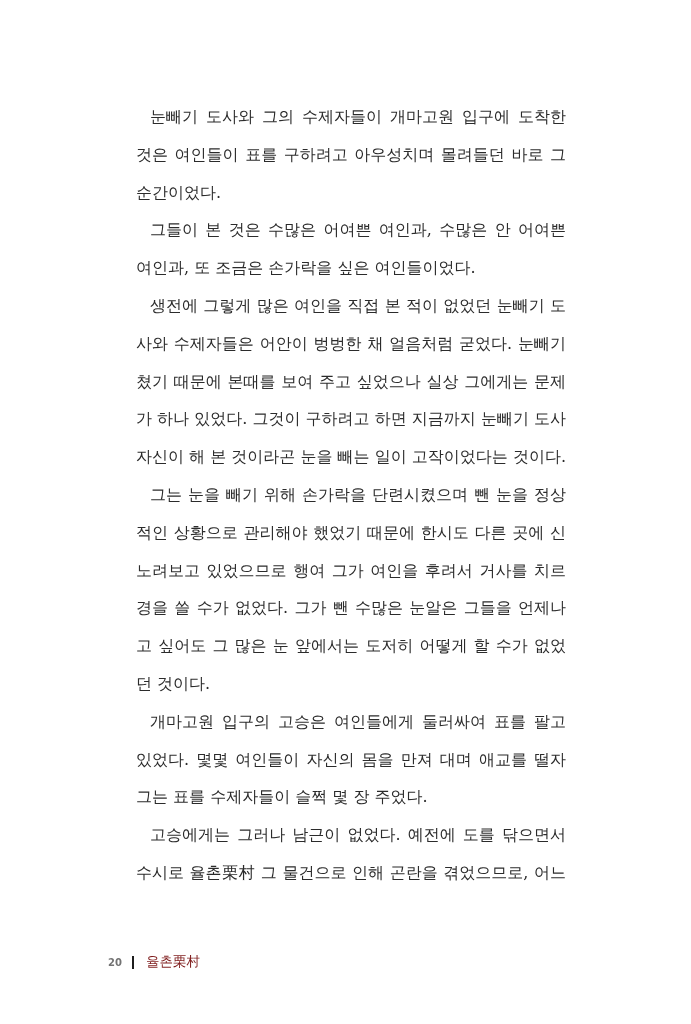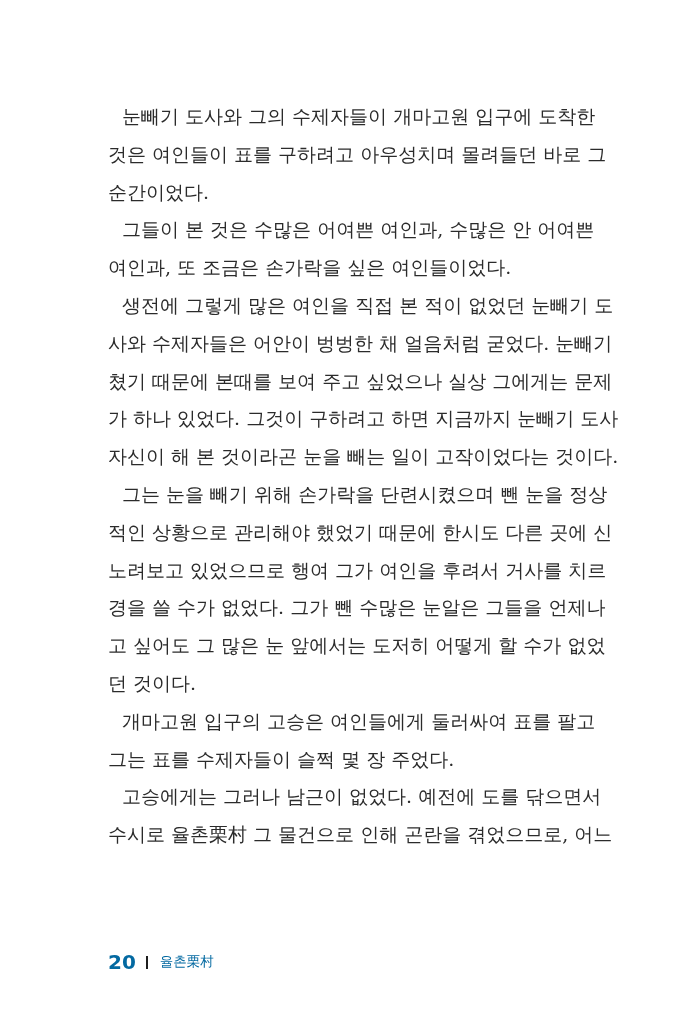--- a/index.html
+++ b/index.html
@@ -24,56 +24,57 @@
     }
     .body-text {
       position: absolute;
       left: 108px;
       top: 98px;
       width: 458px;
     }
     .line {
       height: 37.8px;
       line-height: 37.8px;
-      font-size: 19px;
+      font-size: 16px;
       white-space: nowrap;
       text-align: justify;
       text-align-last: justify;
       letter-spacing: 0;
+      margin-left: 28px;
     }
     .line.last {
       text-align-last: left;
     }
     .line.indent {
       padding-left: 14px;
     }
     .footer {
       position: absolute;
       left: 108px;
       top: 950px;
       height: 24px;
       display: flex;
       align-items: center;
       font-family: "DejaVu Sans", "Liberation Sans", sans-serif;
     }
     .page-number {
-      font-size: 20px;
+      font-size: 10px;
       font-weight: bold;
-      color: #0369a1;
+      color: #737373;
     }
     .footer-sep {
       display: inline-block;
       width: 2px;
       height: 13px;
       background: #1e1e1e;
       margin: 0 12px 0 10px;
     }
     .book-title {
       font-size: 13.5px;
-      color: #0369a1;
+      color: #7f1d1d;
     }
   </style>
 </head>
 <body>
 
 <div class="page">
 
   <div class="body-text">
 
     <div class="line indent">눈빼기 도사와 그의 수제자들이 개마고원 입구에 도착한</div>
@@ -90,20 +91,21 @@
     <div class="line">자신이 해 본 것이라곤 눈을 빼는 일이 고작이었다는 것이다.</div>
 
     <div class="line indent">그는 눈을 빼기 위해 손가락을 단련시켰으며 뺀 눈을 정상</div>
     <div class="line">적인 상황으로 관리해야 했었기 때문에 한시도 다른 곳에 신</div>
     <div class="line">노려보고 있었으므로 행여 그가 여인을 후려서 거사를 치르</div>
     <div class="line">경을 쓸 수가 없었다. 그가 뺀 수많은 눈알은 그들을 언제나</div>
     <div class="line">고 싶어도 그 많은 눈 앞에서는 도저히 어떻게 할 수가 없었</div>
     <div class="line last">던 것이다.</div>
 
     <div class="line indent">개마고원 입구의 고승은 여인들에게 둘러싸여 표를 팔고</div>
+    <div class="line">있었다. 몇몇 여인들이 자신의 몸을 만져 대며 애교를 떨자</div>
     <div class="line last">그는 표를 수제자들이 슬쩍 몇 장 주었다.</div>
 
     <div class="line indent">고승에게는 그러나 남근이 없었다. 예전에 도를 닦으면서</div>
     <div class="line">수시로 율촌栗村 그 물건으로 인해 곤란을 겪었으므로, 어느</div>
 
   </div>
 
   <div class="footer">
     <span class="page-number">20</span>
     <span class="footer-sep"></span>

